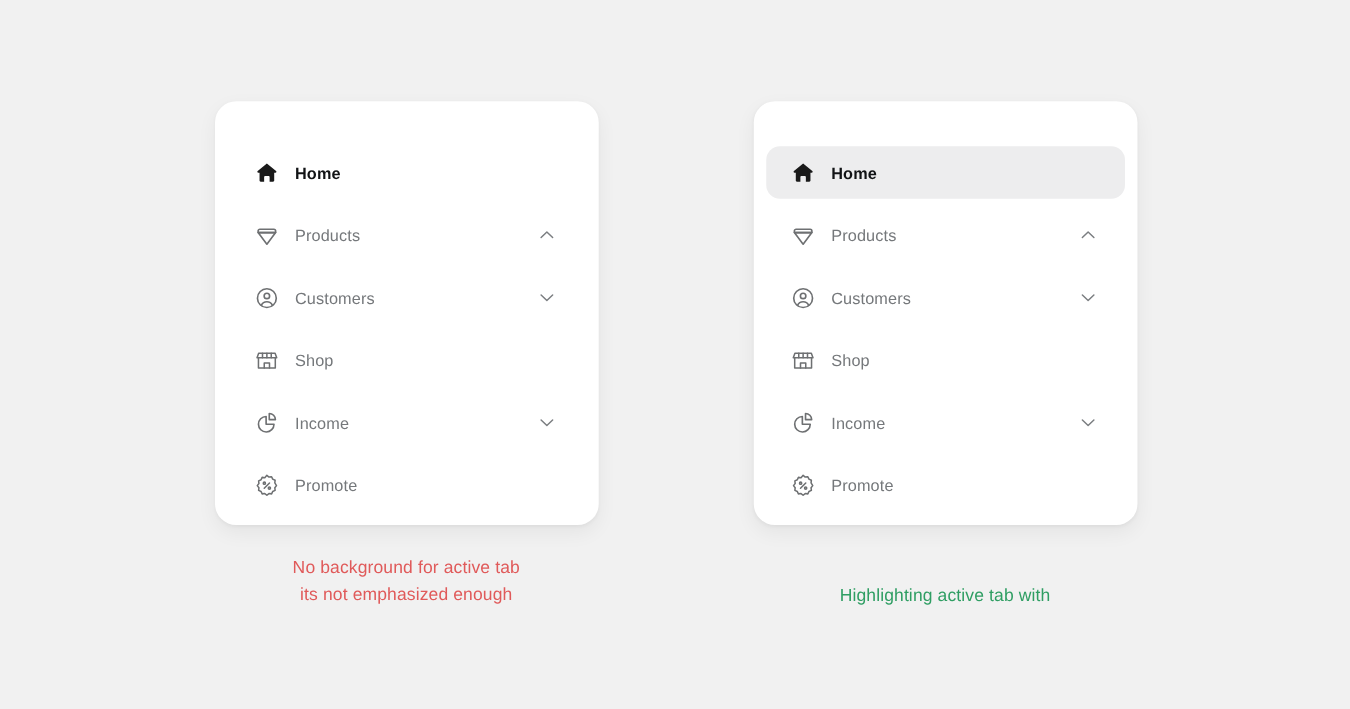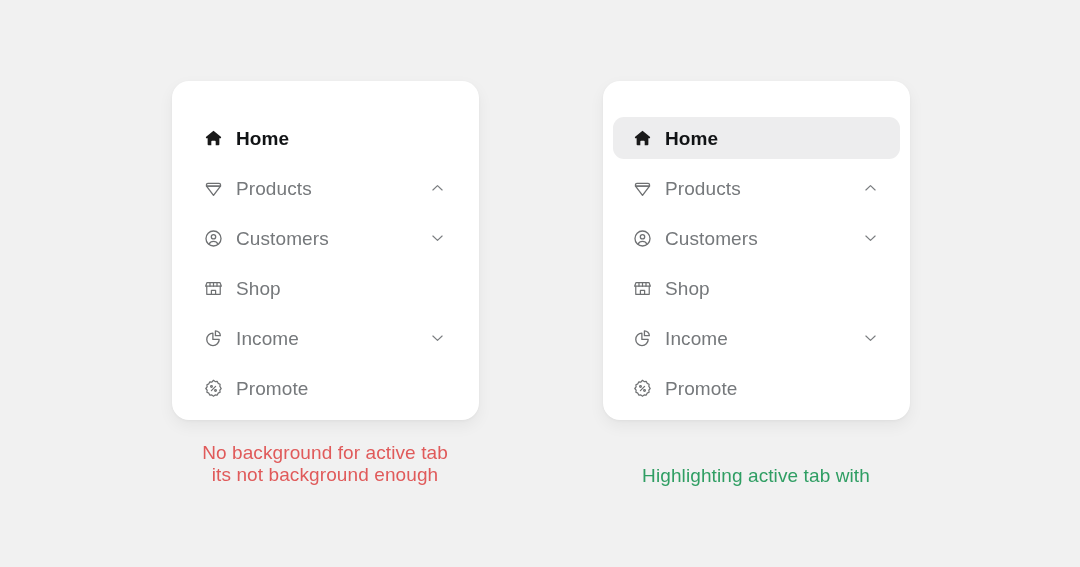--- a/index.html
+++ b/index.html
@@ -60,21 +60,21 @@
     height: 21px;
     flex: 0 0 21px;
     display: block;
     color: #6e7072;
   }
   .nav-item.active-plain .nav-icon,
   .nav-item.active-high  .nav-icon { color: #1a1a1a; }
 
   .nav-label {
     margin-left: 12px;
-    font-size: 19px;
+    font-size: 13px;
     line-height: 1;
     color: #75787b;
     letter-spacing: 0.1px;
     white-space: nowrap;
   }
   .nav-item.active-plain .nav-label,
   .nav-item.active-high  .nav-label {
     color: #111315;
     font-weight: 700;
   }
@@ -106,21 +106,21 @@
   .card-left .nav-item.r3,
   .card-left .nav-item.r4,
   .card-left .nav-item.r5 { margin-top: 8px; }
 
   
   .caption {
     position: absolute;
     top: 442px;
     width: 430px;
     text-align: center;
-    font-size: 19px;
+    font-size: 14px;
     line-height: 22px;
     letter-spacing: 0.1px;
   }
   .caption-left  { left: 110px; color: #e05a5a; }
   .caption-right { left: 541px; color: #2f9e63; margin-top: 23px; }
   .caption .line { display: block; }
 </style>
 </head>
 <body>
 
@@ -297,20 +297,20 @@
         </span>
         <span class="nav-label">Promote</span>
 
       </div>
 
     </nav>
   </div>
 
   <div class="caption caption-left">
     <span class="line">No background for active tab</span>
-    <span class="line">its not background enough</span>
+    <span class="line">its not emphasized enough</span>
   </div>
 
   <div class="caption caption-right">
     <span class="line">Highlighting active tab with</span>
   </div>
 
 </div>
 
 </body></html>

